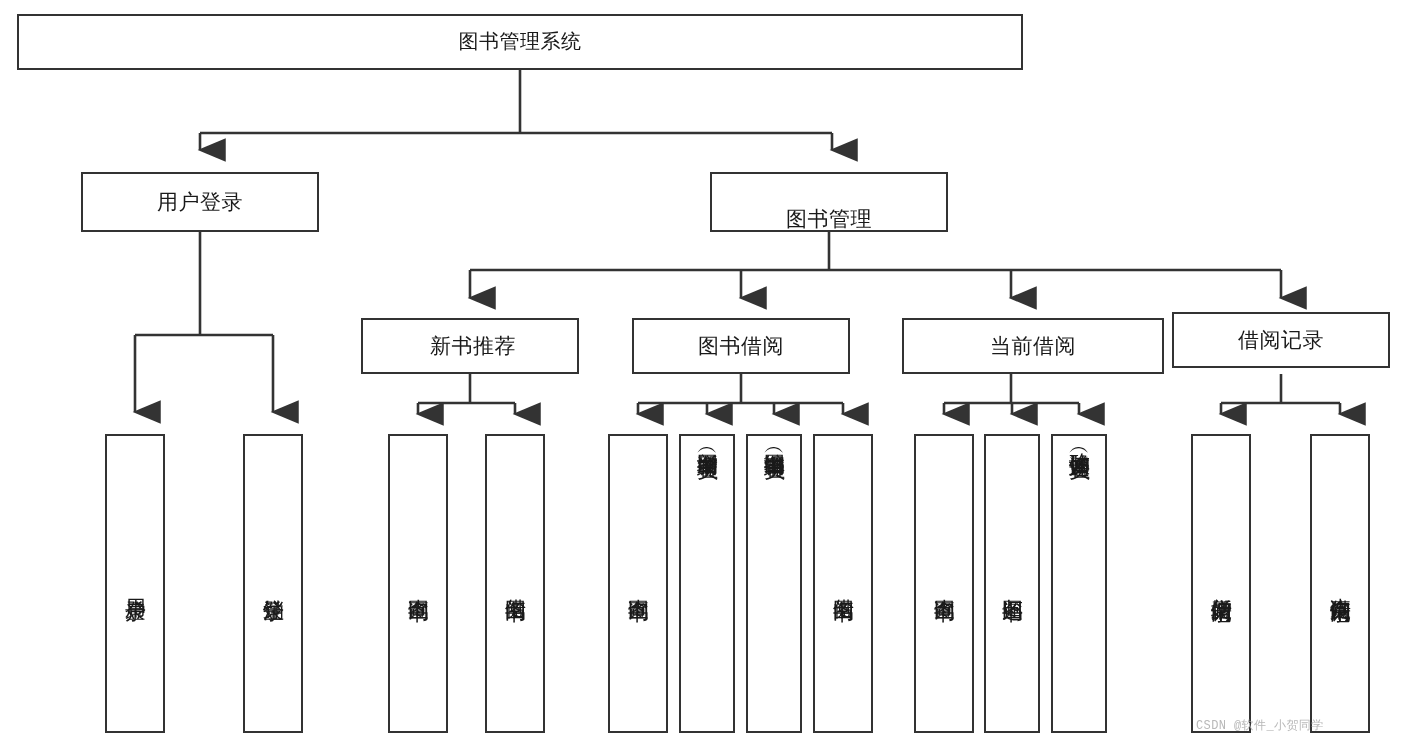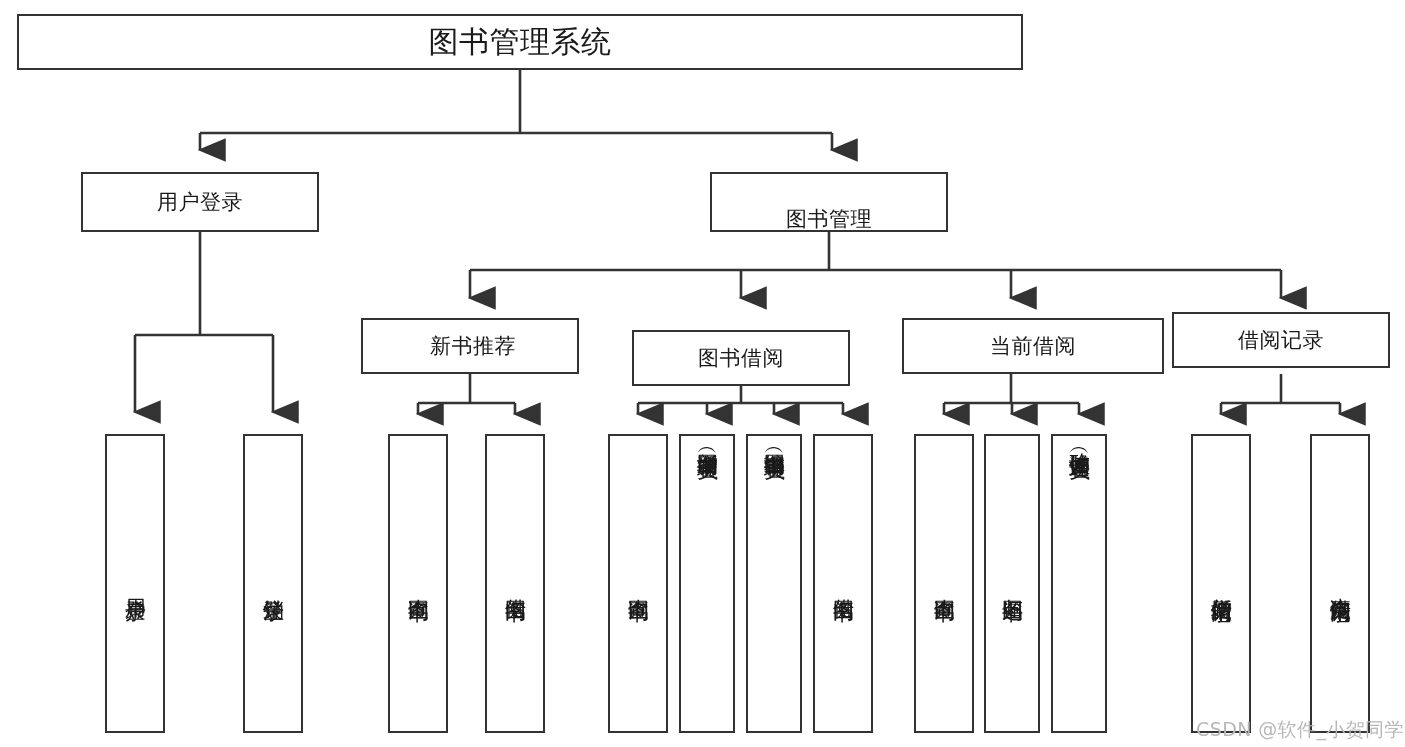--- a/index.html
+++ b/index.html
@@ -40,45 +40,46 @@
     text-align: center;
     line-height: 1.06;
   }
   
   .node.horiz .lbl {
     font-size: 21px;
     letter-spacing: 0.5px;
     white-space: nowrap;
   }
   .node.root .lbl {
-    font-size: 30px;
+    font-size: 20px;
   }
   
   .node.vert {
     align-items: flex-start;
     justify-content: center;
     padding-top: 0;
   }
   .node.vert .lbl {
     writing-mode: vertical-rl;
     text-orientation: upright;
     font-size: 21px;
     line-height: 1.0;
     letter-spacing: 1px;
     white-space: nowrap;
   }
   .node.vert.mid {
     align-items: center;
   }
   .watermark {
     position: absolute;
-    font-size: 19px;
+    font-size: 12px;
     color: #b8b8b8;
     white-space: nowrap;
     letter-spacing: 0.4px;
+    font-family: Liberation Mono, monospace;
   }
 </style>
 </head>
 <body>
 
 <div id="canvas">
 
   <svg id="wires" viewBox="0 0 1405 747" width="1405" height="747" xmlns="http://www.w3.org/2000/svg">
     <defs>
       <marker id="arrow" viewBox="0 0 10 12" refX="5" refY="11" markerWidth="9" markerHeight="11" orient="auto-start-reverse">
@@ -137,21 +138,21 @@
   <div class="node horiz" style="left:81px; top:172px; width:238px; height:60px;">
     <span class="lbl">用户登录</span>
   </div>
   <div class="node horiz" style="left:710px; top:172px; width:238px; height:60px;align-items:flex-end;">
     <span class="lbl">图书管理</span>
   </div>
 
   <div class="node horiz" style="left:361px; top:318px; width:218px; height:56px;padding-left:6px;">
     <span class="lbl">新书推荐</span>
   </div>
-  <div class="node horiz" style="left:632px; top:318px; width:218px; height:56px;margin-top:12px;">
+  <div class="node horiz" style="left:632px; top:318px; width:218px; height:56px;">
     <span class="lbl">图书借阅</span>
   </div>
   <div class="node horiz" style="left:902px; top:318px; width:262px; height:56px;">
     <span class="lbl">当前借阅</span>
   </div>
   <div class="node horiz" style="left:1172px; top:312px; width:218px; height:56px;">
     <span class="lbl">借阅记录</span>
   </div>
 
   <div class="node vert mid" style="left:105px; top:434px; width:60px; height:299px;">

